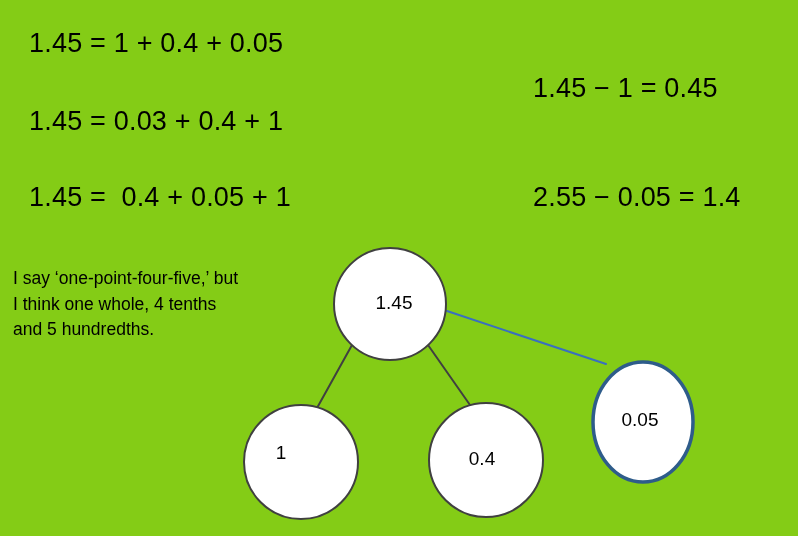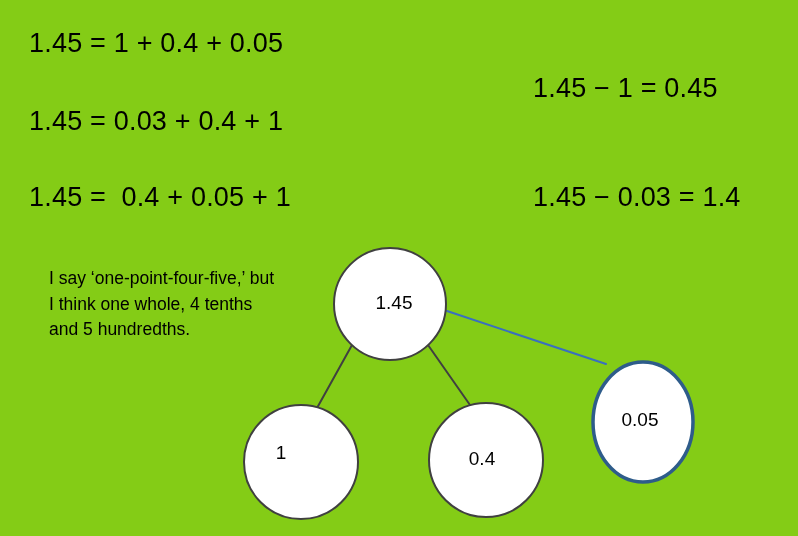--- a/index.html
+++ b/index.html
@@ -45,21 +45,20 @@
   
   .note {
     position: absolute;
     left: 13px;
     top: 266px;
     width: 228px;
     font-size: 17.5px;
     line-height: 25.5px;
     color: #000000;
     white-space: pre-line;
-    margin-left: 36px;
   }
 
   
   .diagram {
     position: absolute;
     left: 0;
     top: 0;
     width: 740px;
     height: 536px;
     pointer-events: none;
@@ -75,21 +74,21 @@
 </head>
 <body>
 
 <div class="slide">
 
   <div class="eq eq-left-1">1.45 = 1 + 0.4 + 0.05</div>
   <div class="eq eq-left-2">1.45 = 0.03 + 0.4 + 1</div>
   <div class="eq eq-left-3">1.45 =  0.4 + 0.05 + 1</div>
 
   <div class="eq eq-right-1">1.45 − 1 = 0.45</div>
-  <div class="eq eq-right-3">1.45 − 0.03 = 1.4</div>
+  <div class="eq eq-right-3">2.55 − 0.05 = 1.4</div>
 
   <div class="note">I say ‘one-point-four-five,’ but I think one whole, 4 tenths and 5 hundredths.</div>
 
   <div class="diagram">
     <svg width="798" height="536" viewBox="0 0 798 536" xmlns="http://www.w3.org/2000/svg">
 
       <line x1="352" y1="345" x2="317" y2="408" stroke="#404040" stroke-width="2" stroke-linecap="round"></line>
 
       <line x1="428" y1="345" x2="470" y2="405" stroke="#404040" stroke-width="2" stroke-linecap="round"></line>
 

